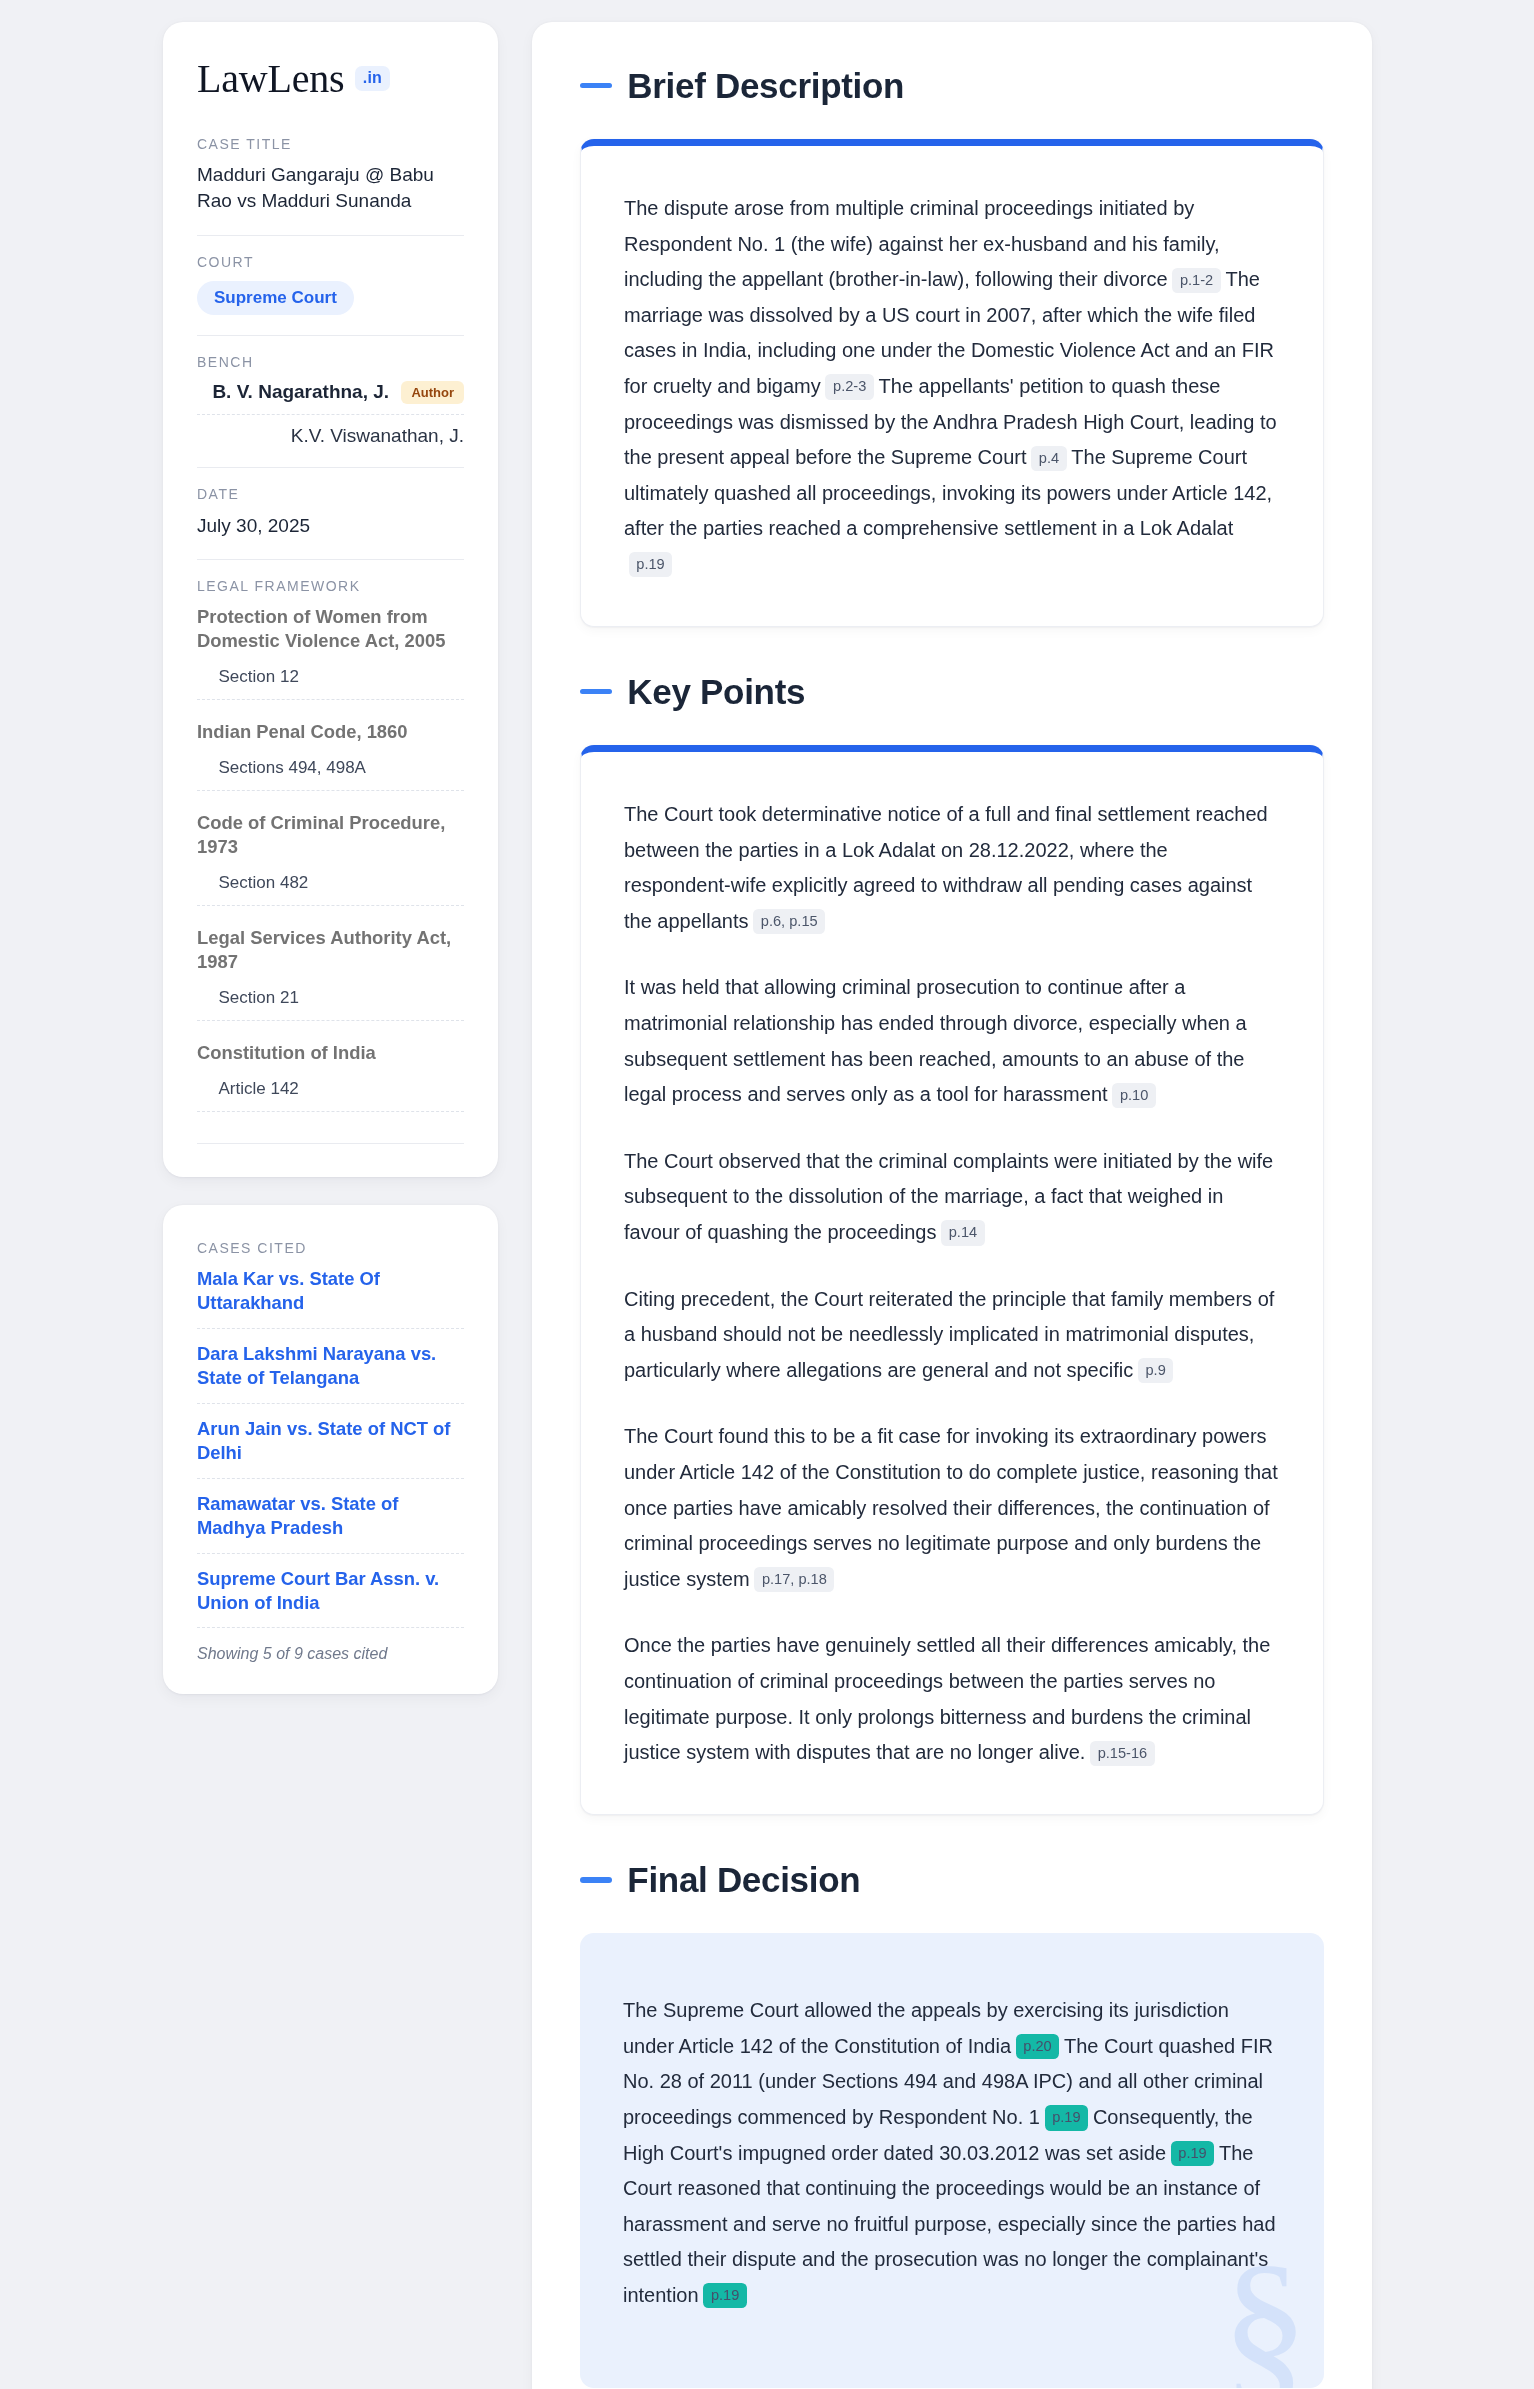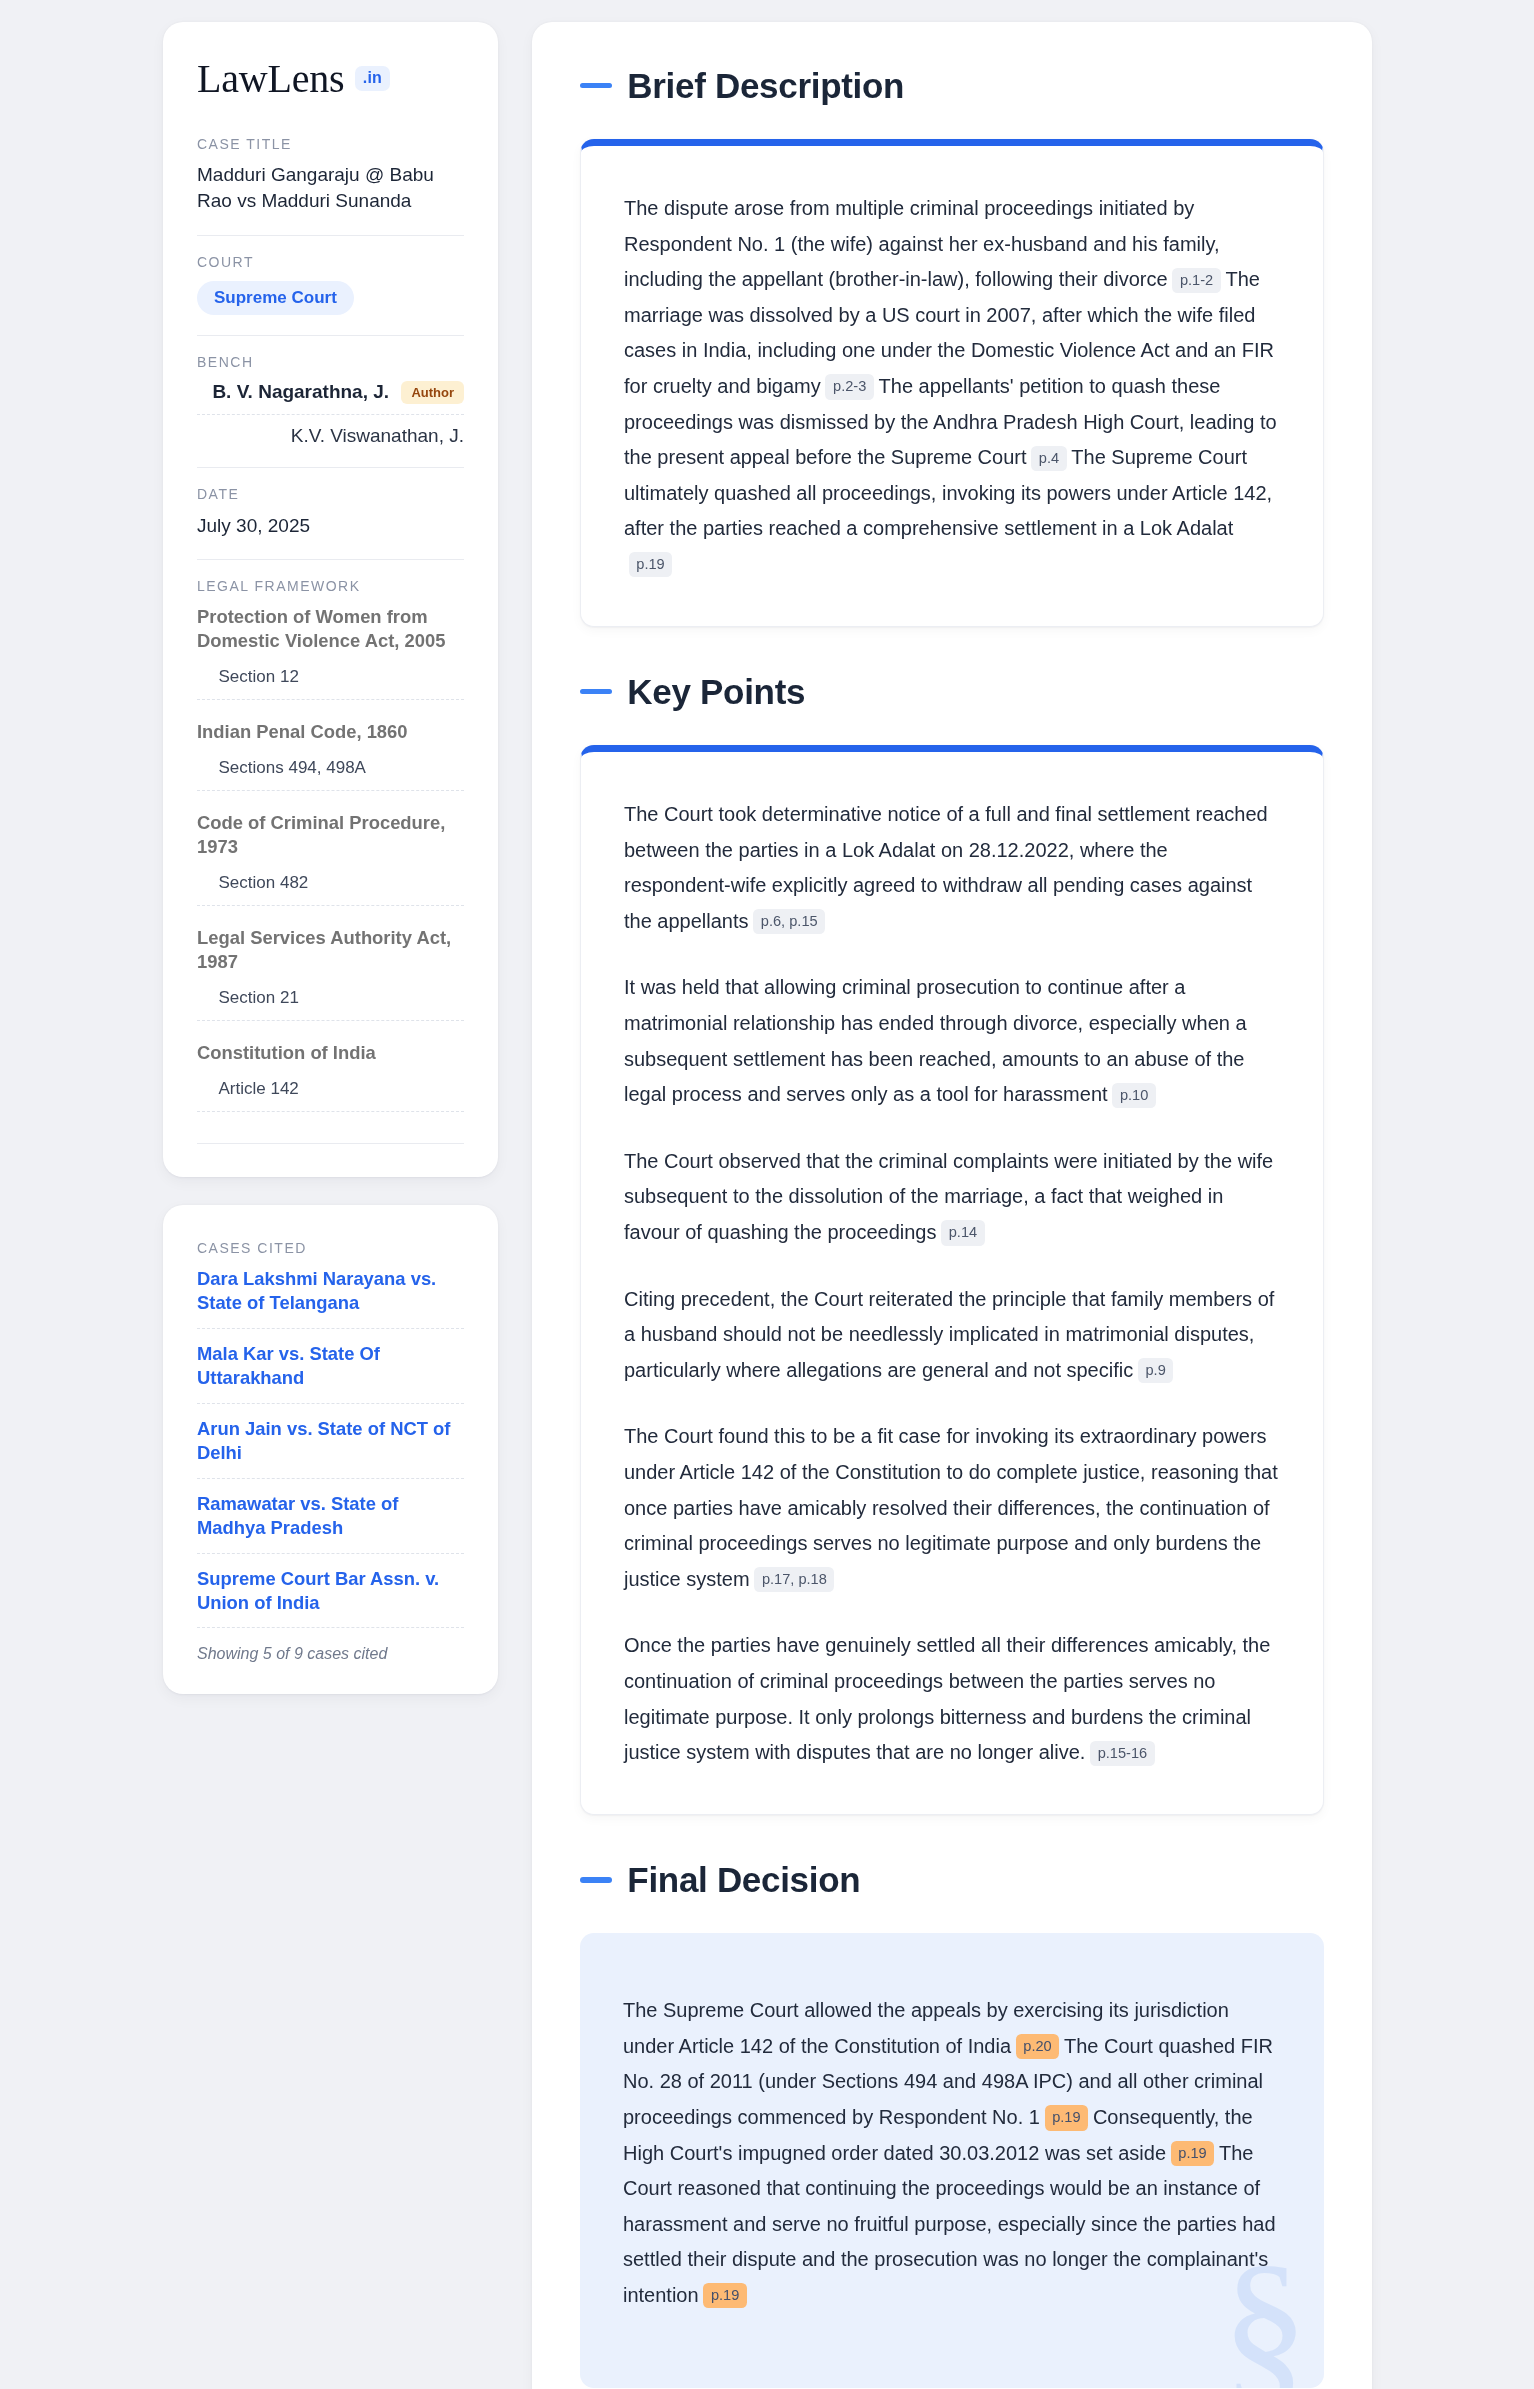--- a/index.html
+++ b/index.html
@@ -246,21 +246,21 @@
     color: #4b5569;
     font-size: 14.6px;
     border-radius: 5.4px;
     padding: 3.1px 7.7px 3.8px 7.7px;
     margin: 0 4.6px;
     line-height: 1.25;
     vertical-align: 1.5px;
     white-space: nowrap;
     cursor: pointer;
   }
-  .panel-decision .cite { background: #fdba74; color: #44506b; }
+  .panel-decision .cite { background: #14b8a6; color: #44506b; }
 </style>
 </head>
 <body>
 
 <div class="page">
 
   <aside class="sidebar">
 
     <section class="card sidebar-card">
 
@@ -327,22 +327,22 @@
           <div class="law-section">Article 142</div>
         </div>
 
         <div class="tail-rule"></div>
       </div>
 
     </section>
 
     <section class="card cases-card">
       <div class="meta-label">CASES CITED</div>
+      <div class="case-item">Mala Kar vs. State Of Uttarakhand</div>
       <div class="case-item">Dara Lakshmi Narayana vs. State of Telangana</div>
-      <div class="case-item">Mala Kar vs. State Of Uttarakhand</div>
       <div class="case-item">Arun Jain vs. State of NCT of Delhi</div>
       <div class="case-item">Ramawatar vs. State of Madhya Pradesh</div>
       <div class="case-item">Supreme Court Bar Assn. v. Union of India</div>
       <div class="cases-footer">Showing 5 of 9 cases cited</div>
     </section>
 
   </aside>
 
   <main class="main">
 

